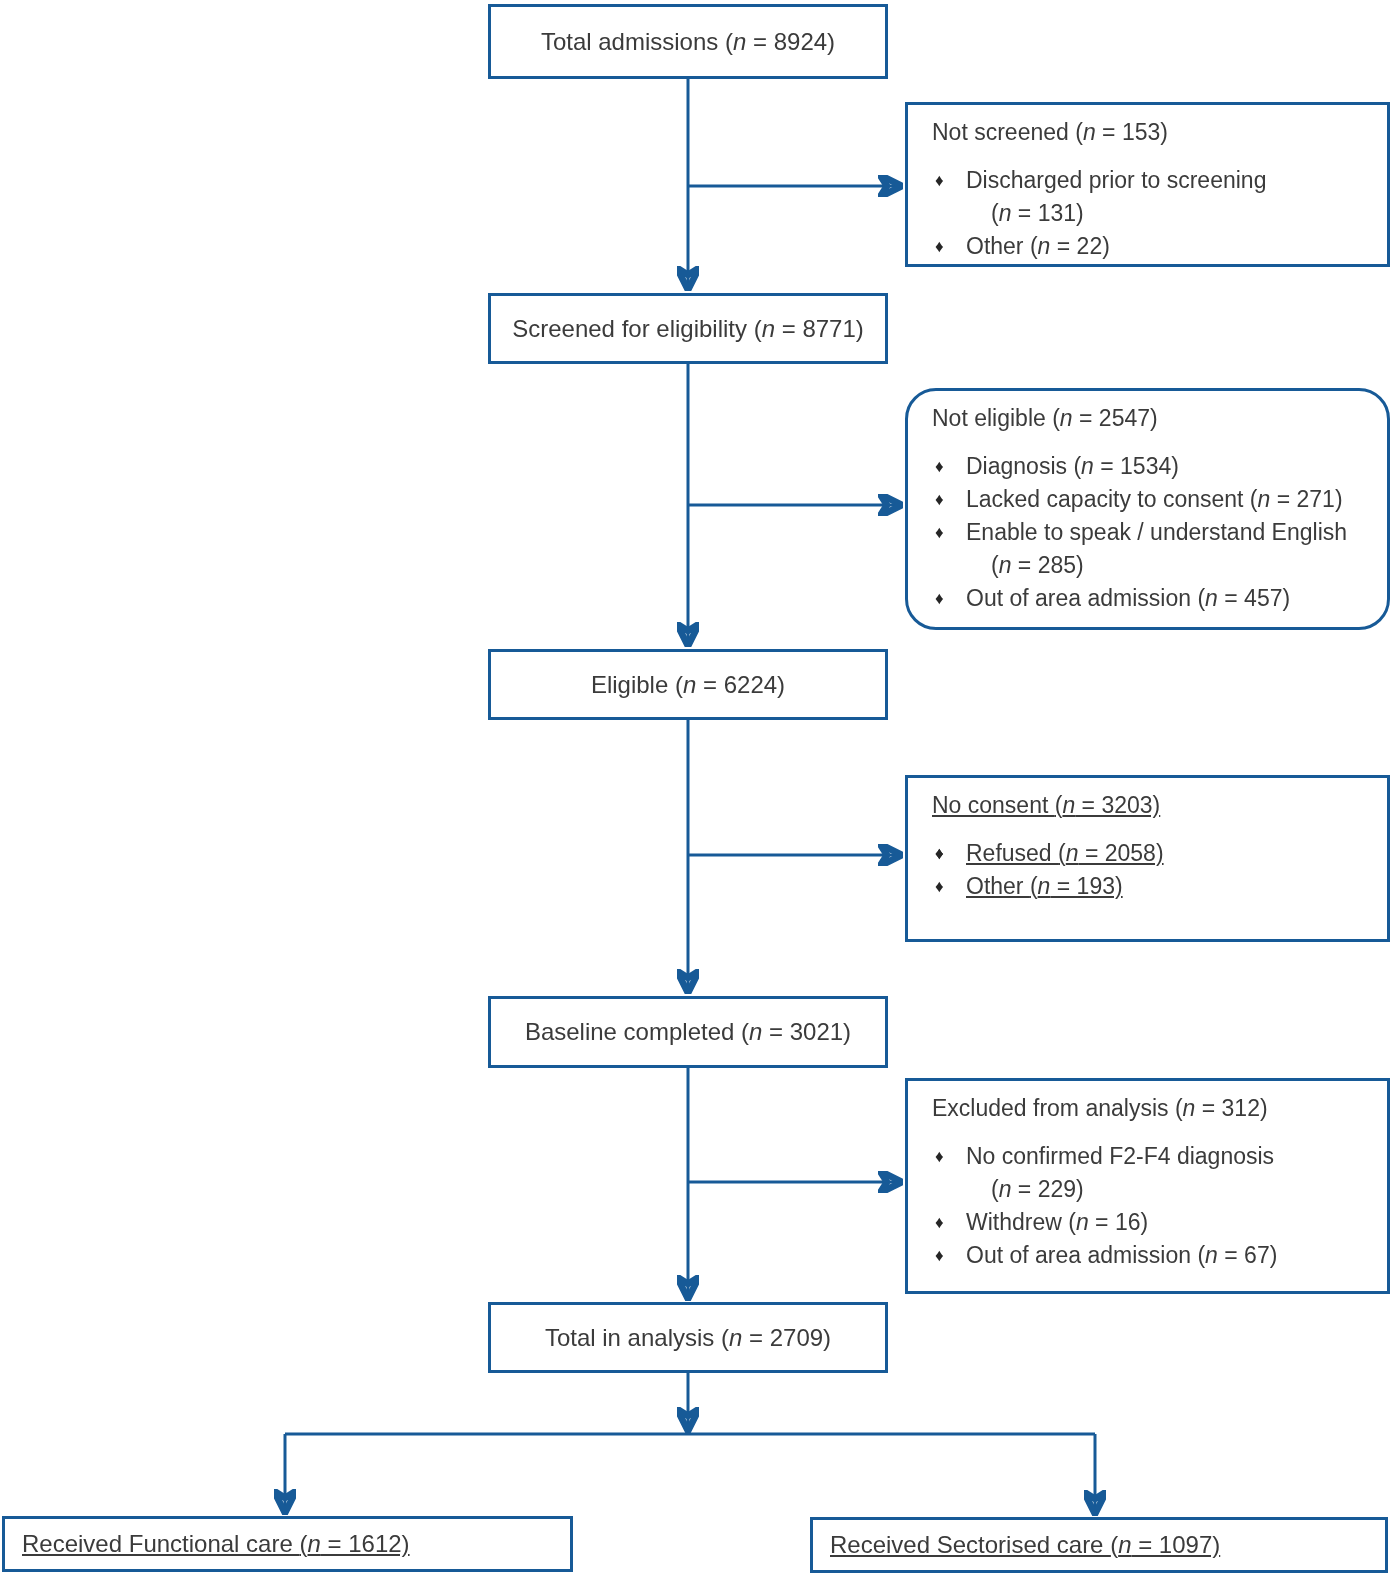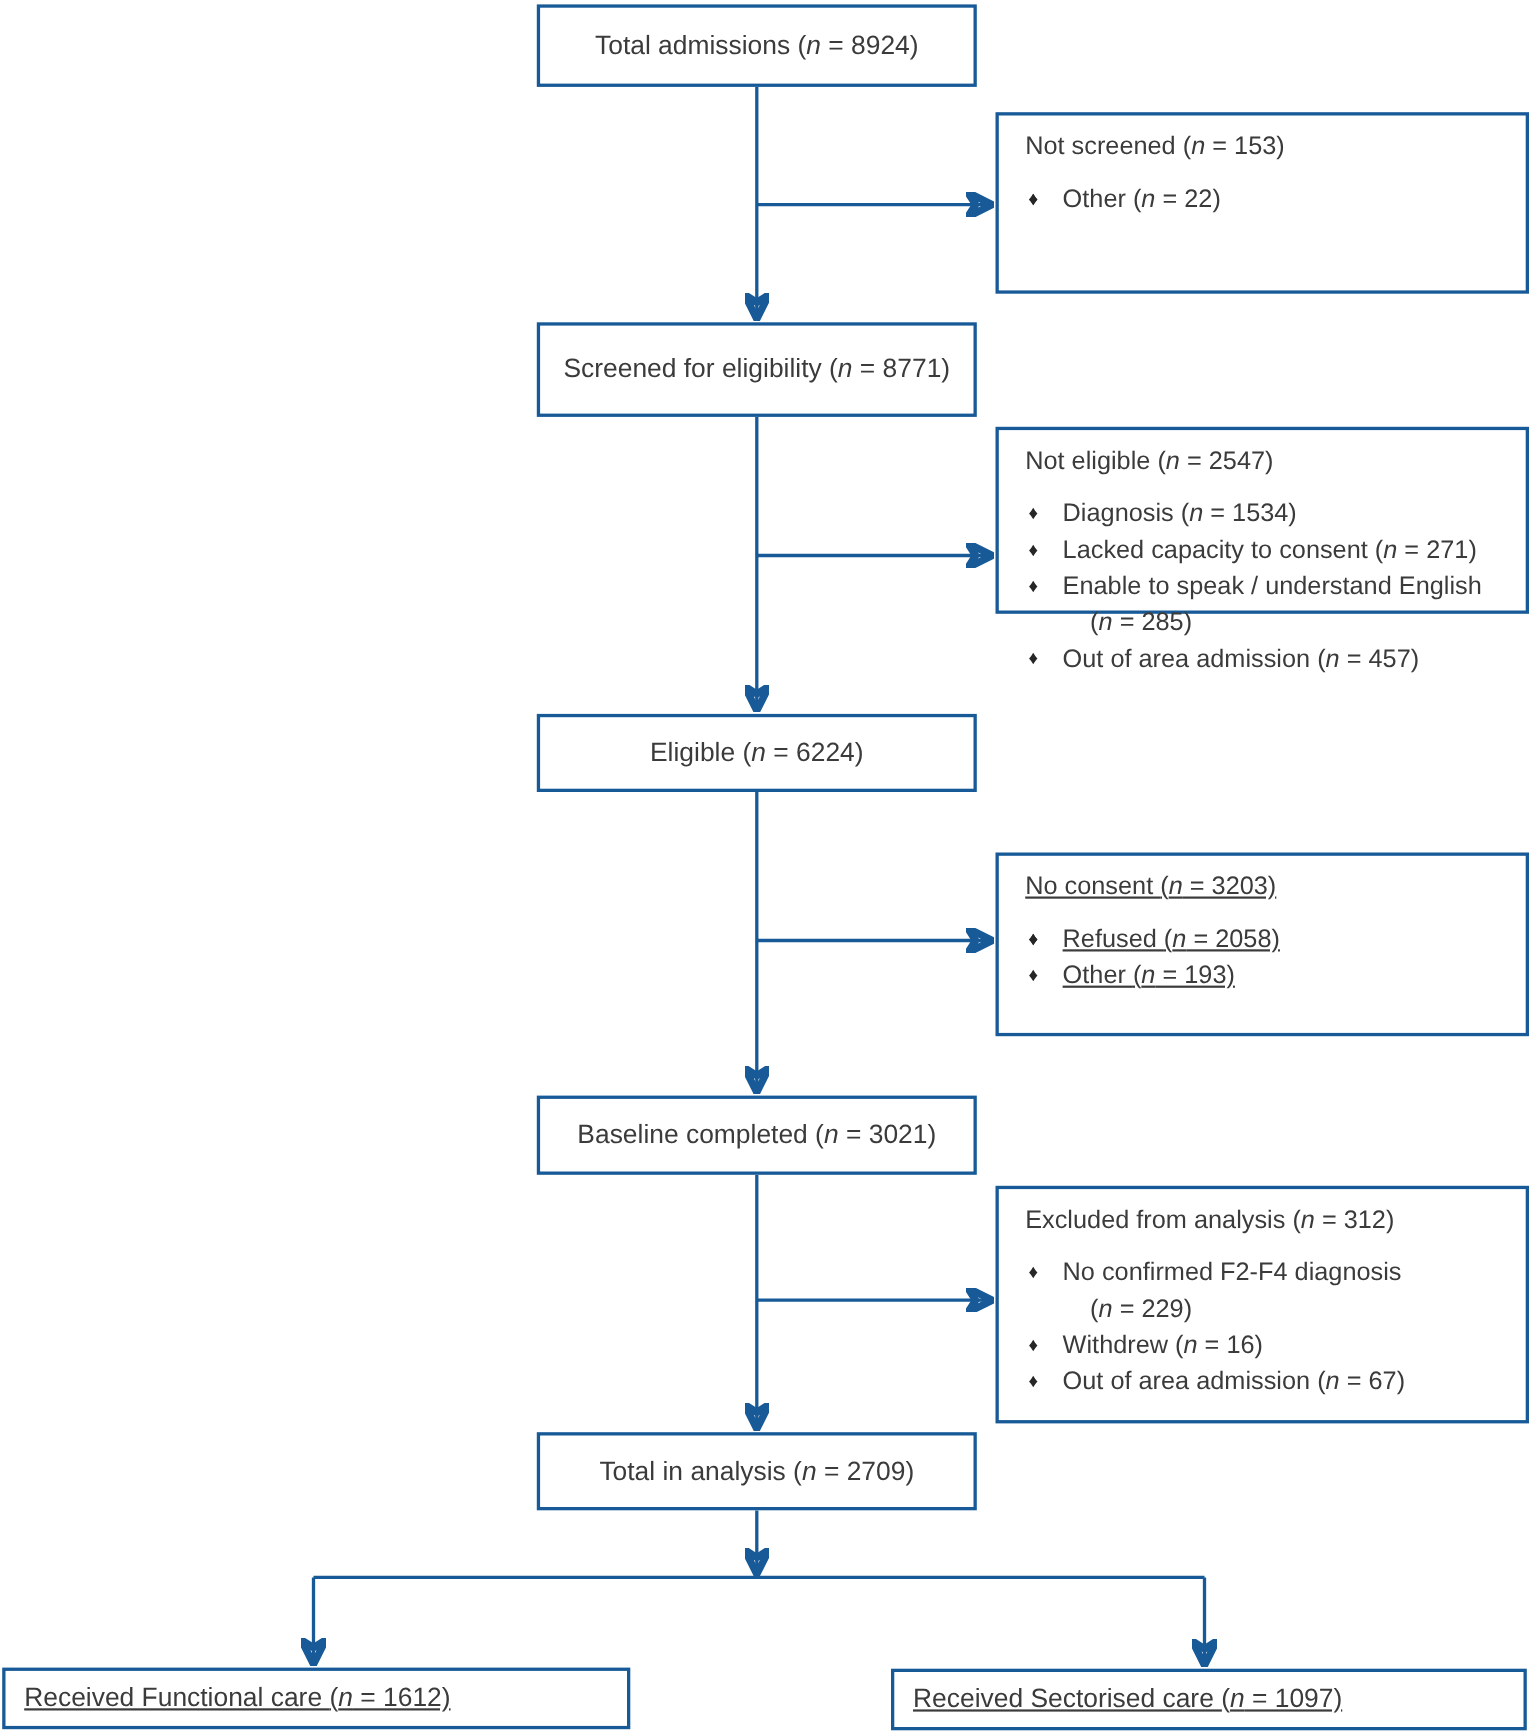--- a/index.html
+++ b/index.html
@@ -74,42 +74,42 @@
 
     <line x1="688" y1="1373" x2="688" y2="1431" marker-end="url(#ah)"></line>
     <path d="M285,1434 L1095,1434"></path>
     <line x1="285" y1="1434" x2="285" y2="1513" marker-end="url(#ah)"></line>
     <line x1="1095" y1="1434" x2="1095" y2="1514" marker-end="url(#ah)"></line>
   </svg>
 
   <div class="mainbox" style="top:4px;height:75px;">
       <span>Total admissions <span class="nw">(<i>n</i> = 8924)</span></span>
     </div>
-  <div class="mainbox" style="top:293px;height:86px;">
+  <div class="mainbox" style="top:293px;height:71px;">
       <span>Screened for eligibility <span class="nw">(<i>n</i> = 8771)</span></span>
     </div>
   <div class="mainbox" style="top:649px;height:71px;">
       <span>Eligible <span class="nw">(<i>n</i> = 6224)</span></span>
     </div>
   <div class="mainbox" style="top:996px;height:72px;justify-content:center;">
       <span>Baseline completed <span class="nw">(<i>n</i> = 3021)</span></span>
     </div>
   <div class="mainbox" style="top:1302px;height:71px;">
       <span>Total in analysis <span class="nw">(<i>n</i> = 2709)</span></span>
     </div>
 
   <div class="sidebox" style="top:102px;height:165px;">
     <div class="title">Not screened <span class="nw">(<i>n</i> = 153)</span></div>
     <ul>
-      <li><span class="bullet">♦</span></li>
+      <li><span class="bullet">♦</span><span>Discharged prior to screening <span class="nw">(<i>n</i> = 131)</span></span></li>
       <li><span class="bullet">♦</span><span>Other <span class="nw">(<i>n</i> = 22)</span></span></li>
     </ul>
   </div>
 
-  <div class="sidebox" style="top:388px;height:170px;">
+  <div class="sidebox" style="top:388px;height:242px;border-radius:31px;">
     <div class="title">Not eligible <span class="nw">(<i>n</i> = 2547)</span></div>
     <ul>
       <li><span class="bullet">♦</span><span>Diagnosis <span class="nw">(<i>n</i> = 1534)</span></span></li>
       <li><span class="bullet">♦</span><span>Lacked capacity to consent <span class="nw">(<i>n</i> = 271)</span></span></li>
       <li><span class="bullet">♦</span><span>Enable to speak / understand English <span class="nw">(<i>n</i> = 285)</span></span></li>
       <li><span class="bullet">♦</span><span>Out of area admission <span class="nw">(<i>n</i> = 457)</span></span></li>
     </ul>
   </div>
 
   <div class="sidebox" style="top:775px;height:167px;text-decoration:underline;">

